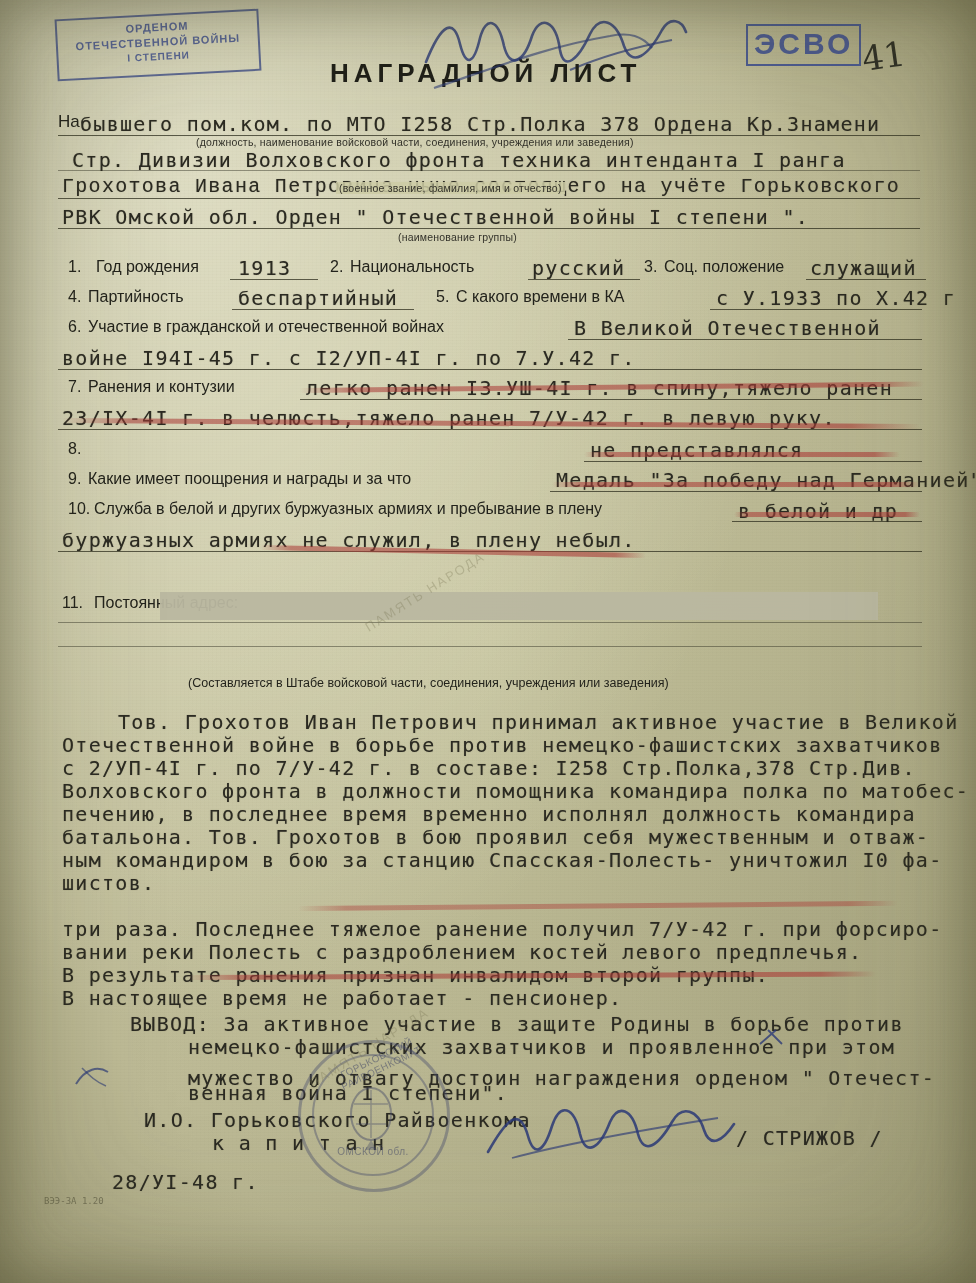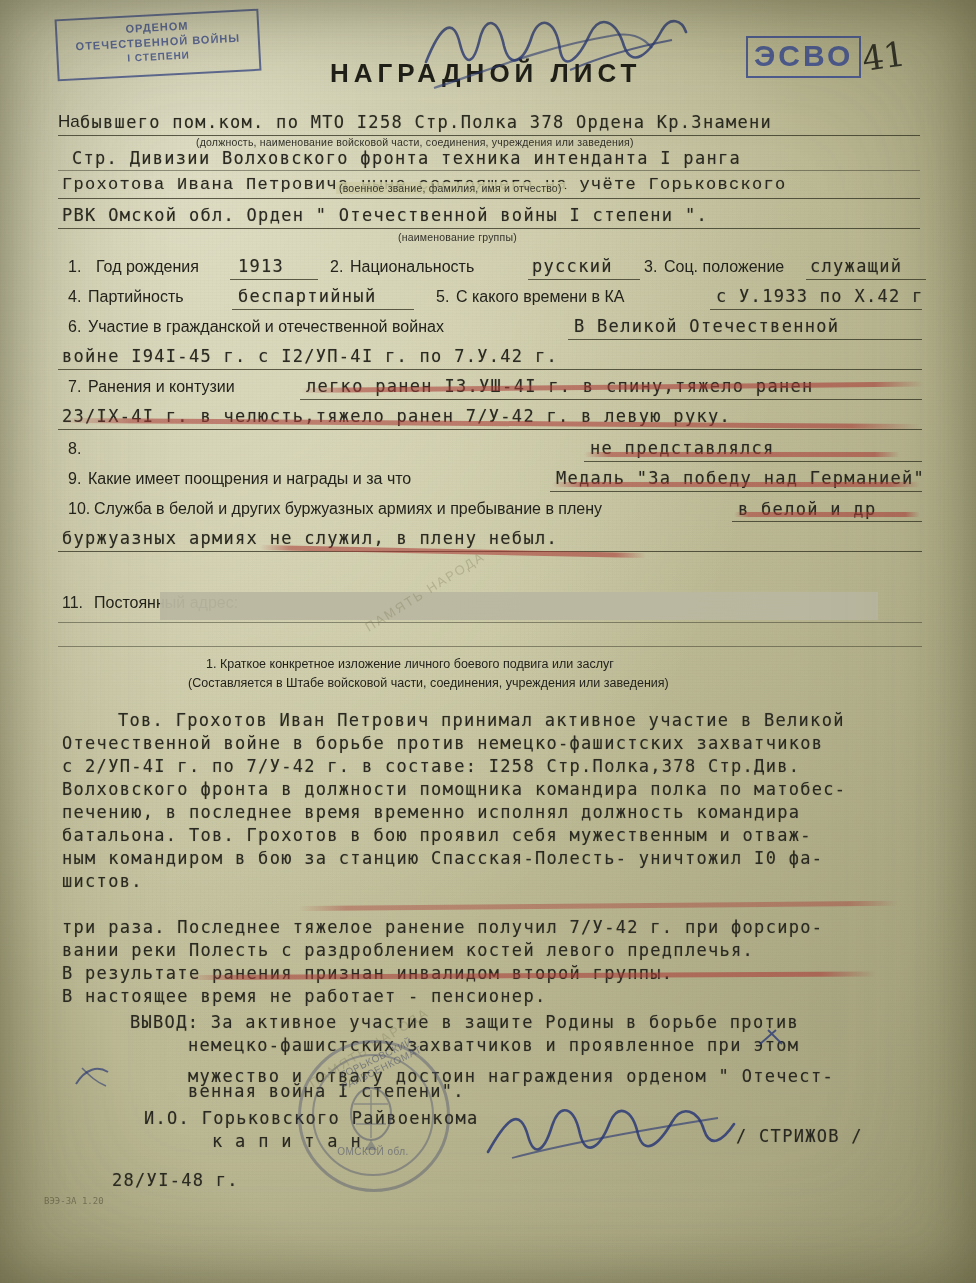--- a/index.html
+++ b/index.html
@@ -40,21 +40,21 @@
     pointer-events: none;
   }
   .doc {
     position: absolute;
     inset: 0;
   }
   
   .tw {
     position: absolute;
     font-family: "DejaVu Sans Mono", monospace;
-    font-size: 17px;
+    font-size: 20px;
     letter-spacing: 1.3px;
     color: #2b2a22;
     white-space: nowrap;
     text-shadow: 0 0 1px rgba(40,40,25,.35);
   }
   
   .pr {
     position: absolute;
     font-family: "Liberation Sans", sans-serif;
     font-size: 16px;
@@ -179,21 +179,21 @@
       <div>ОТЕЧЕСТВЕННОЙ ВОЙНЫ</div>
       <div style="font-size:10px;">I СТЕПЕНИ</div>
     </div>
 
     <svg class="ink-scratch" style="left:420px; top:10px;" width="270" height="64">
       <path d="M6,52 C22,12 34,8 40,34 C46,58 54,54 60,28 C66,6 78,8 84,36 C90,60 104,52 112,26 C120,4 136,10 140,40
                C144,62 158,50 170,24 C180,4 196,10 204,36 C212,58 228,46 242,20 C250,6 262,10 266,22" fill="none" stroke="#2c3a77" stroke-width="2.6" stroke-linecap="round" opacity=".82"></path>
       <path d="M150,60 C178,48 210,38 252,30" fill="none" stroke="#2c3a77" stroke-width="2" opacity=".7"></path>
     </svg>
 
-    <div class="esvo" style="left:746px; top:24px;margin-top:12px;">ЭСВО</div>
+    <div class="esvo" style="left:746px; top:24px;">ЭСВО</div>
     <div class="pagenum" style="left:862px; top:36px;">41</div>
 
     <div class="title" style="left:330px; top:58px;">НАГРАДНОЙ ЛИСТ</div>
 
     <svg class="ink-scratch" style="left:430px; top:30px;" width="250" height="70">
       <path d="M4,58 C60,40 110,18 180,6 C200,2 212,6 222,18" fill="none" stroke="#2c3a77" stroke-width="2.2" opacity=".6"></path>
     </svg>
 
     <div class="pr" style="left:58px; top:112px; font-size:17px;">На</div>
     <div class="tw" style="left:80px; top:112px;">бывшего пом.ком. по МТО I258 Стр.Полка 378 Ордена Кр.Знамени</div>
@@ -273,21 +273,20 @@
     <div class="tw" style="left:62px; top:528px;">буржуазных армиях не служил, в плену небыл.</div>
     <div class="rule" style="left:58px; top:551px; width:864px;"></div>
     <div class="redline" style="left:260px; top:545px; width:386px; transform:rotate(1.2deg);"></div>
 
     <div class="pr" style="left:62px; top:594px;">11.</div>
     <div class="pr" style="left:94px; top:594px;">Постоянный адрес:</div>
     <div class="redact" style="left:160px; top:592px; width:718px; height:28px;"></div>
     <div class="rule faint" style="left:58px; top:622px; width:864px;"></div>
     <div class="rule faint" style="left:58px; top:646px; width:864px;"></div>
 
-    <div class="pr mid" style="left:206px; top:657px;">1. Краткое конкретное изложение личного боевого подвига или заслуг</div>
     <div class="pr mid" style="left:188px; top:676px;">(Составляется в Штабе войсковой части, соединения, учреждения или заведения)</div>
 
     <div class="tw" style="left:118px; top:710px;">Тов. Грохотов Иван Петрович принимал активное участие в Великой</div>
     <div class="tw" style="left:62px; top:733px;">Отечественной войне в борьбе против немецко-фашистских захватчиков</div>
     <div class="tw" style="left:62px; top:756px;">с 2/УП-4I г. по 7/У-42 г. в составе: I258 Стр.Полка,378 Стр.Див.</div>
     <div class="tw" style="left:62px; top:779px;">Волховского фронта в должности помощника командира полка по матобес-</div>
     <div class="tw" style="left:62px; top:802px;">печению, в последнее время временно исполнял должность командира</div>
     <div class="tw" style="left:62px; top:825px;">батальона.  Тов. Грохотов в бою проявил себя мужественным и отваж-</div>
     <div class="tw" style="left:62px; top:848px;">ным командиром в бою за станцию Спасская-Полесть- уничтожил I0 фа-</div>
     <div class="tw" style="left:62px; top:871px;">шистов.</div>

